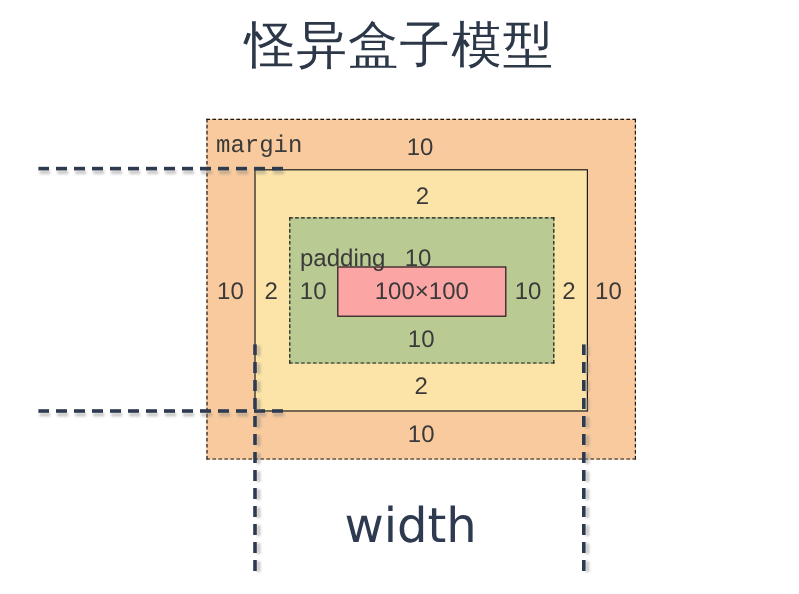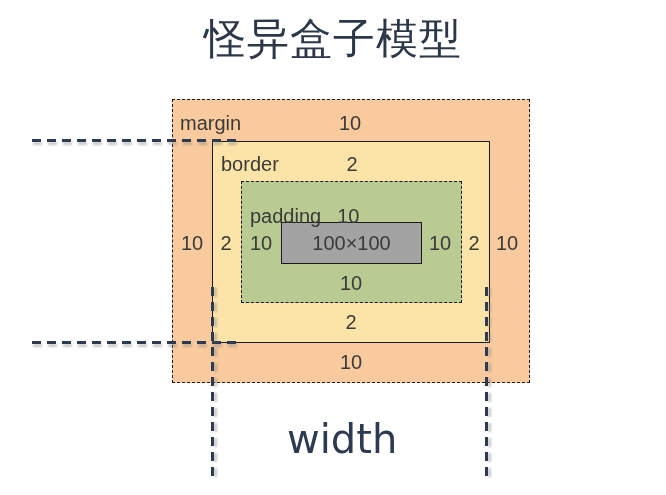--- a/index.html
+++ b/index.html
@@ -12,21 +12,21 @@
   #page-title {
     left:0; top:14px; width:666px; text-align:center;
     font-family:"Liberation Serif","DejaVu Serif",serif;
     font-size:42px; line-height:50px; color:#2c3748; letter-spacing:1px;
   }
 
   
   #margin-box  { left:172px; top:99px;  width:358px; height:284px; background:#f8ca9d; border:1px dashed #1a1a1a; }
   #border-box  { left:212px; top:141px; width:278px; height:202px; background:#fce3a7; border:1.5px solid #1a1a1a; }
   #padding-box { left:241px; top:181px; width:221px; height:122px; background:#b9cb92; border:1px dashed #1a1a1a; }
-  #content-box { left:281px; top:222px; width:141px; height:42px;  background:#a3a3a3; border:1.5px solid #1a1a1a;
+  #content-box { left:281px; top:222px; width:141px; height:42px;  background:#fca5a5; border:1.5px solid #1a1a1a;
                  display:flex; align-items:center; justify-content:center; }
 
   .lbl  { position:absolute; font-size:20px; line-height:24px; color:#3a3a3a; white-space:nowrap; }
   .num  { position:absolute; font-size:20px; line-height:24px; color:#3a3a3a; width:40px; text-align:center; }
   #content-size { font-size:20px; color:#3a3a3a; }
 
   #padding-row { display:flex; gap:16px;margin-top:12px; }
 
   
   .guide-h { position:absolute; height:3px;
@@ -52,22 +52,21 @@
 
   <div id="page-title" class="abs">怪异盒子模型</div>
 
   <div id="margin-box" class="abs"></div>
   <div id="border-box" class="abs"></div>
   <div id="padding-box" class="abs"></div>
   <div id="content-box" class="abs">
     <span id="content-size">100×100</span>
   </div>
 
-  <div class="lbl" style="left:180px; top:111px;">margin</div>
-  <div class="lbl" style="left:221px; top:152px;">border</div>
+  <div class="lbl" style="left:180px; top:111px;font-family:Liberation Mono, monospace;">margin</div>
   <div id="padding-row" class="lbl" style="left:250px; top:192px;">
     <span>padding</span>
     <span>10</span>
   </div>
 
   <div class="num" style="left:330px; top:111px;">10</div>
   <div class="num" style="left:332px; top:152px;">2</div>
 
   <div class="num" style="left:172px; top:231px;">10</div>
   <div class="num" style="left:206px; top:231px;">2</div>

